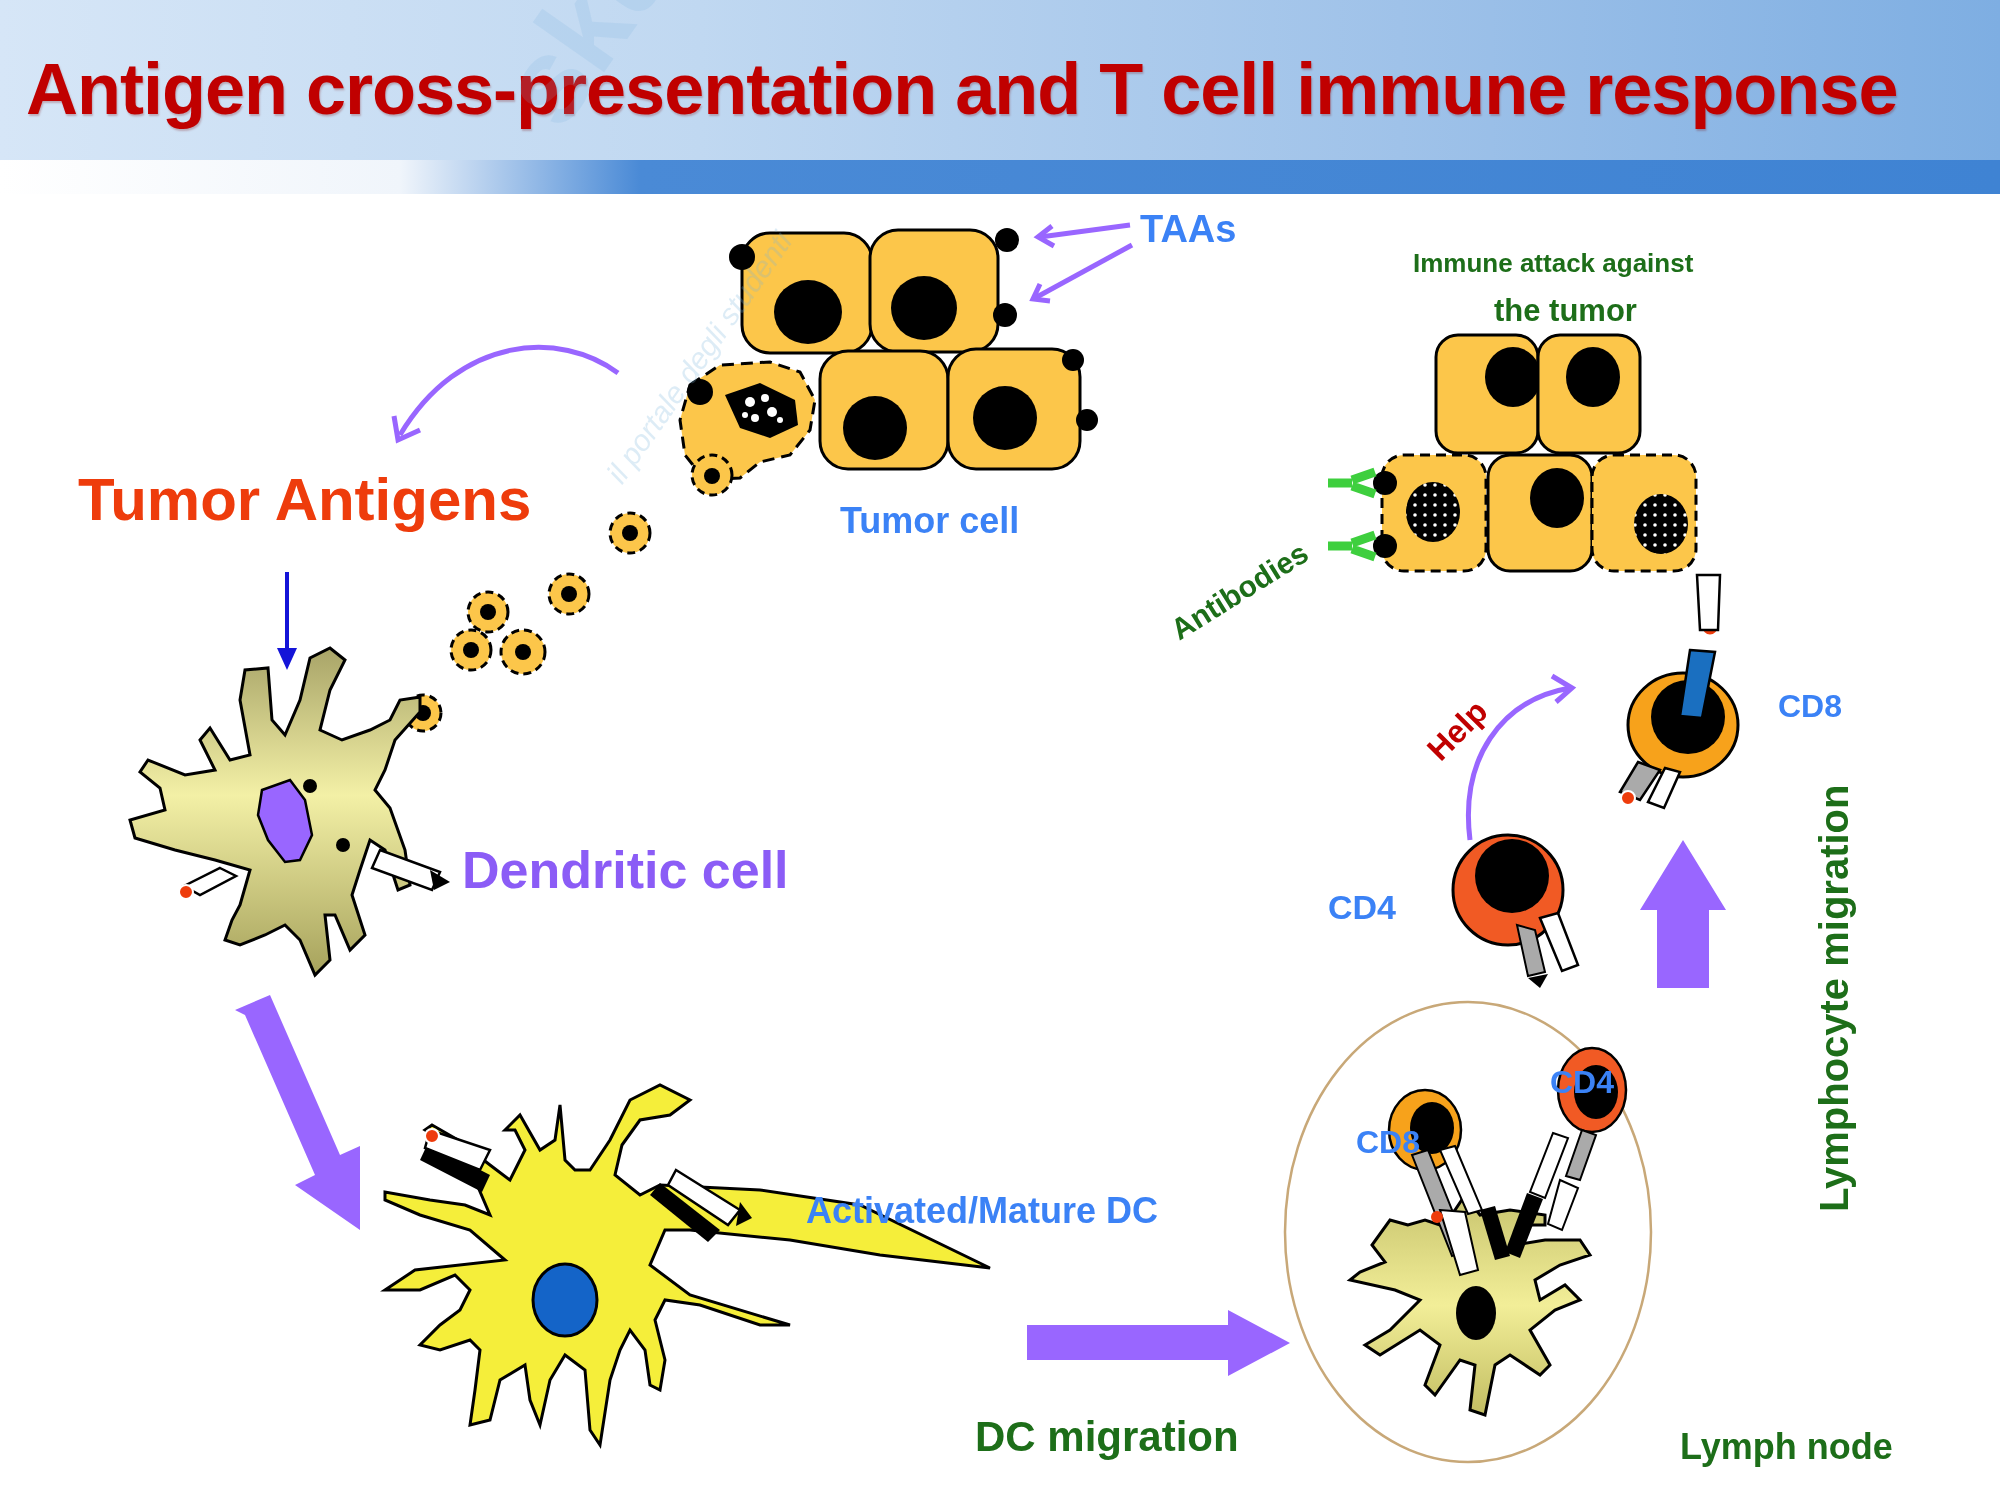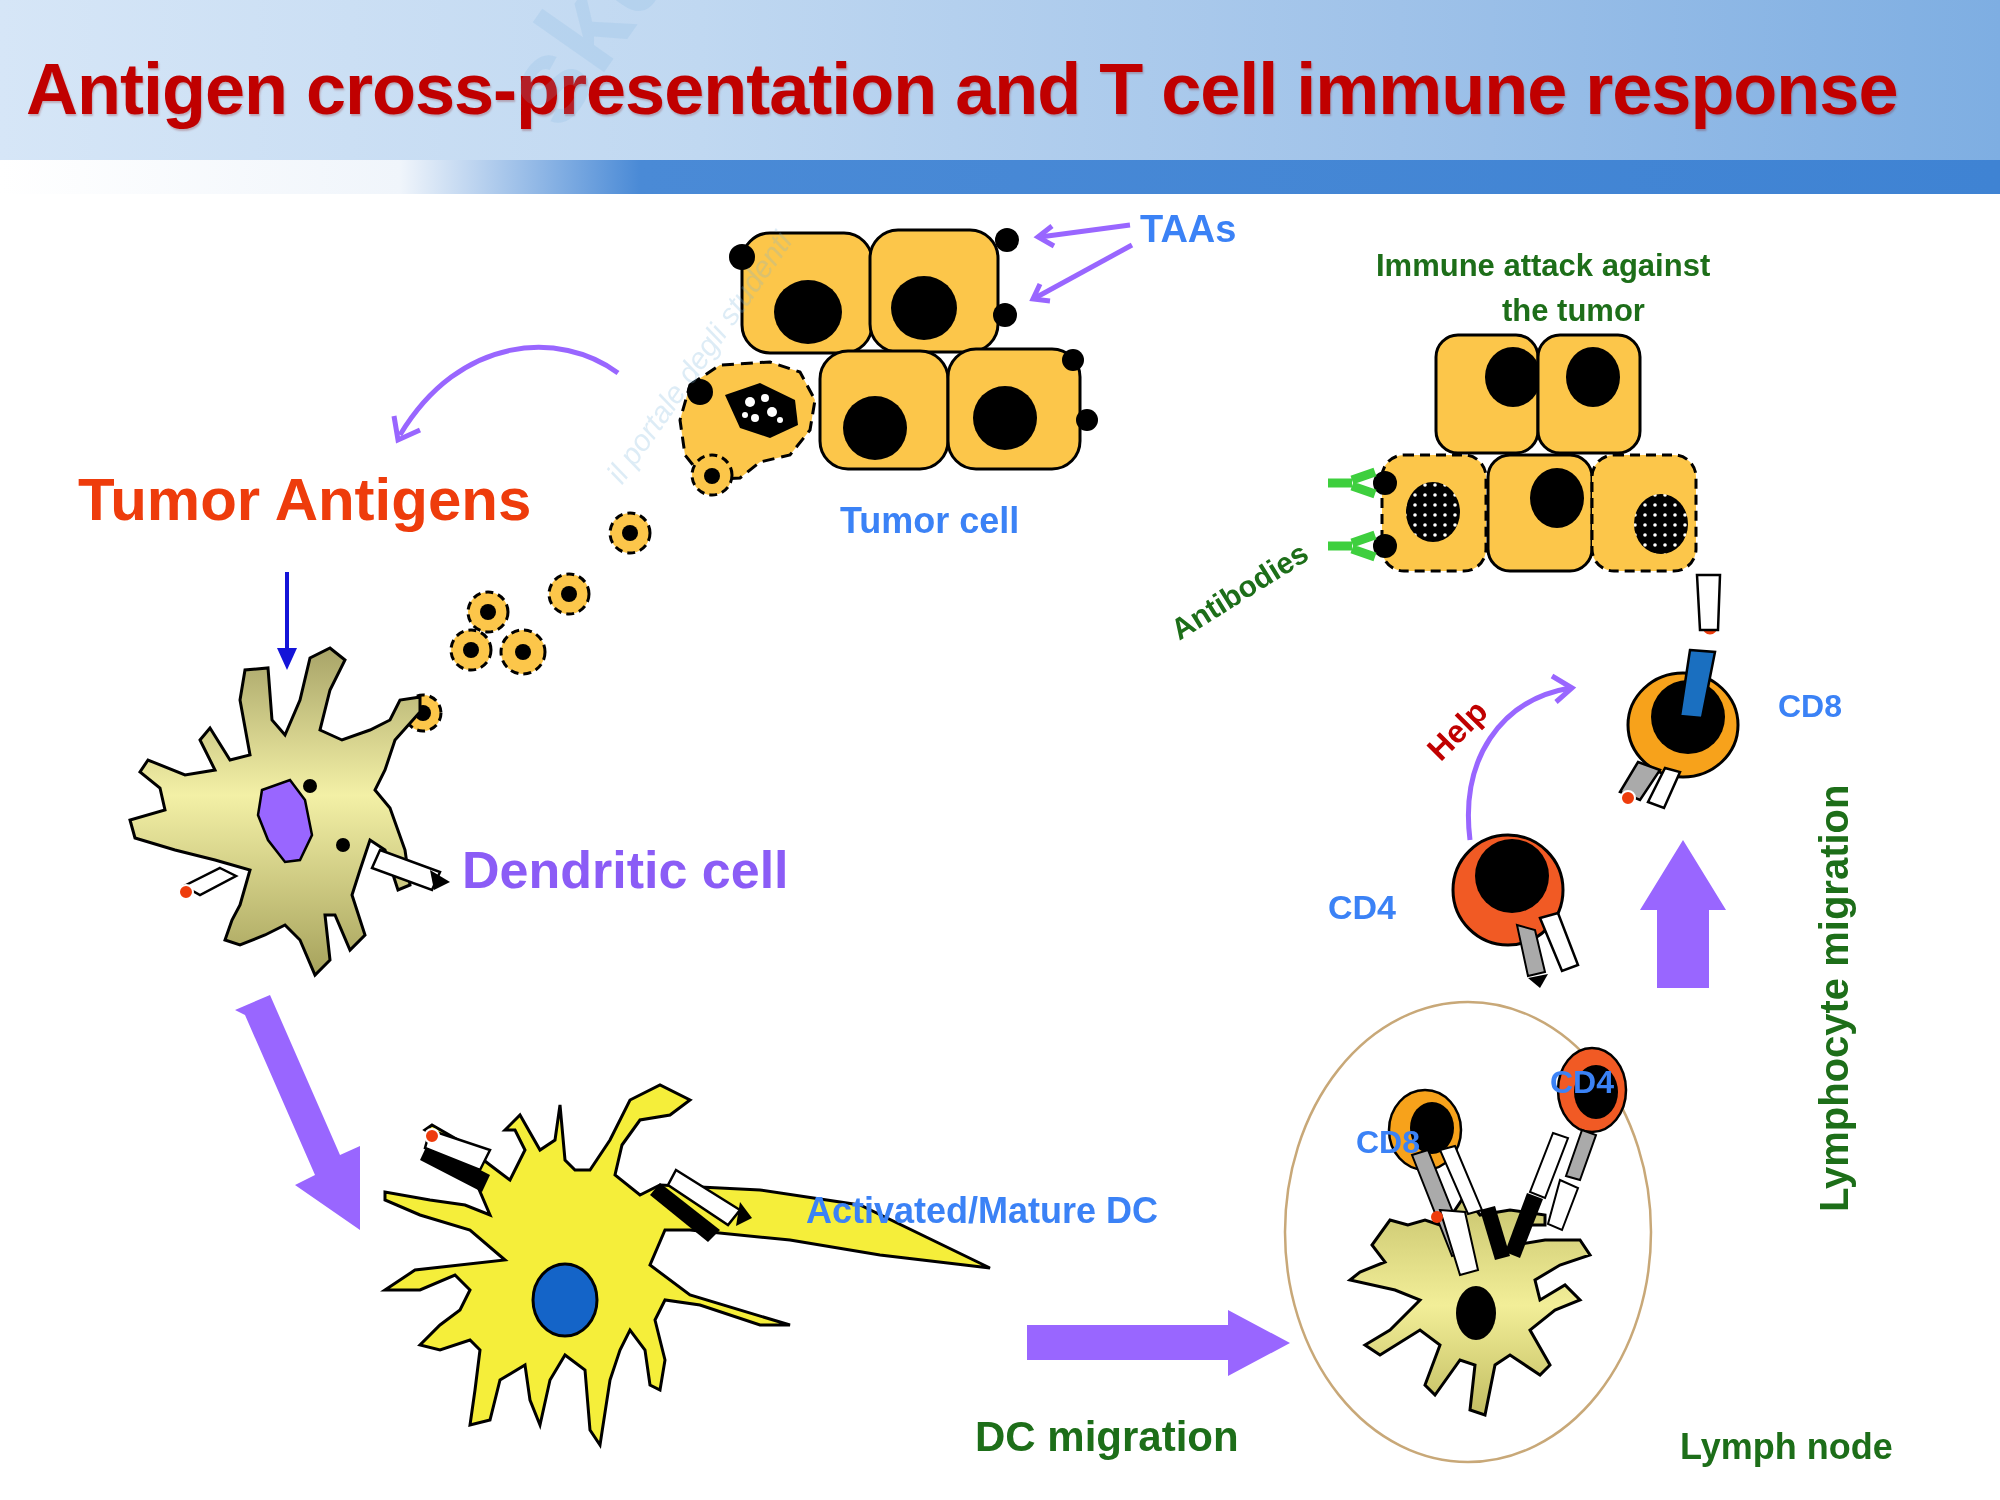--- a/index.html
+++ b/index.html
@@ -240,14 +240,14 @@
 <div class="lbl navy" style="left:806px; top:1154px; font-size:36px;margin-top:36px;">Activated/Mature DC</div>
 <div class="lbl green" style="left:975px; top:1413px; font-size:42px;">DC migration</div>
 <div class="lbl green" style="left:1680px; top:1426px; font-size:36px;">Lymph node</div>
 <div class="lbl green" style="left:1812px; top:1212px; font-size:40px; transform:rotate(-90deg); transform-origin:left top;">Lymphocyte migration</div>
 <div class="lbl navy" style="left:1328px; top:888px; font-size:34px;">CD4</div>
 <div class="lbl navy" style="left:1778px; top:688px; font-size:32px;">CD8</div>
 <div class="lbl navy" style="left:1550px; top:1064px; font-size:32px;">CD4</div>
 <div class="lbl navy" style="left:1356px; top:1124px; font-size:32px;">CD8</div>
 <div class="lbl" style="left:1420px; top:742px; font-size:32px; color:#c00000; transform:rotate(-45deg); transform-origin:left top;">Help</div>
 <div class="lbl green" style="left:1165px; top:618px; font-size:30px; transform:rotate(-32deg); transform-origin:left top;">Antibodies</div>
-<div class="lbl green" style="left:1376px; top:248px; font-size:31px;">Immune attack against</div>
-<div class="lbl green" style="left:1494px; top:293px; font-size:31px;margin-left:8px;">the tumor</div>
+<div class="lbl green" style="left:1413px; top:248px; font-size:26px;">Immune attack against</div>
+<div class="lbl green" style="left:1494px; top:293px; font-size:31px;">the tumor</div>
 
 </body></html>

